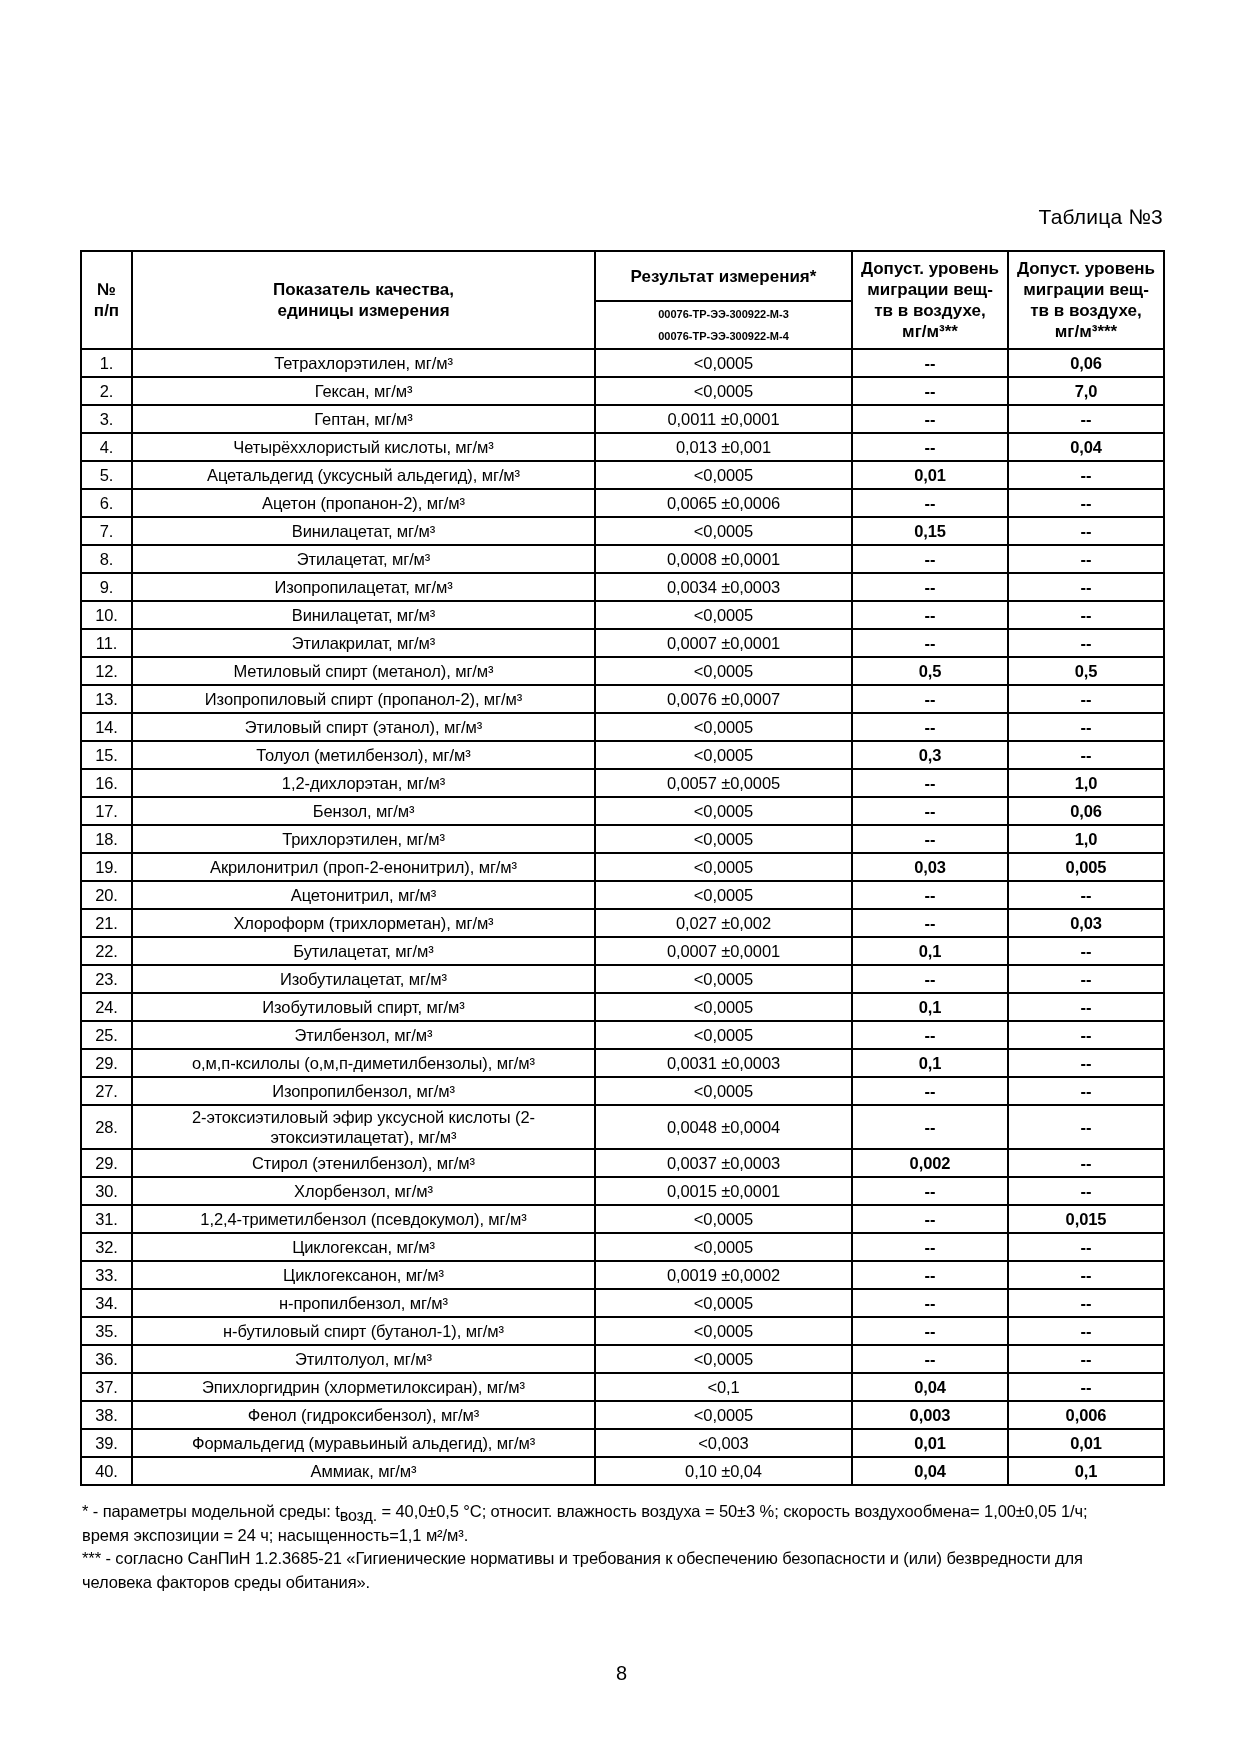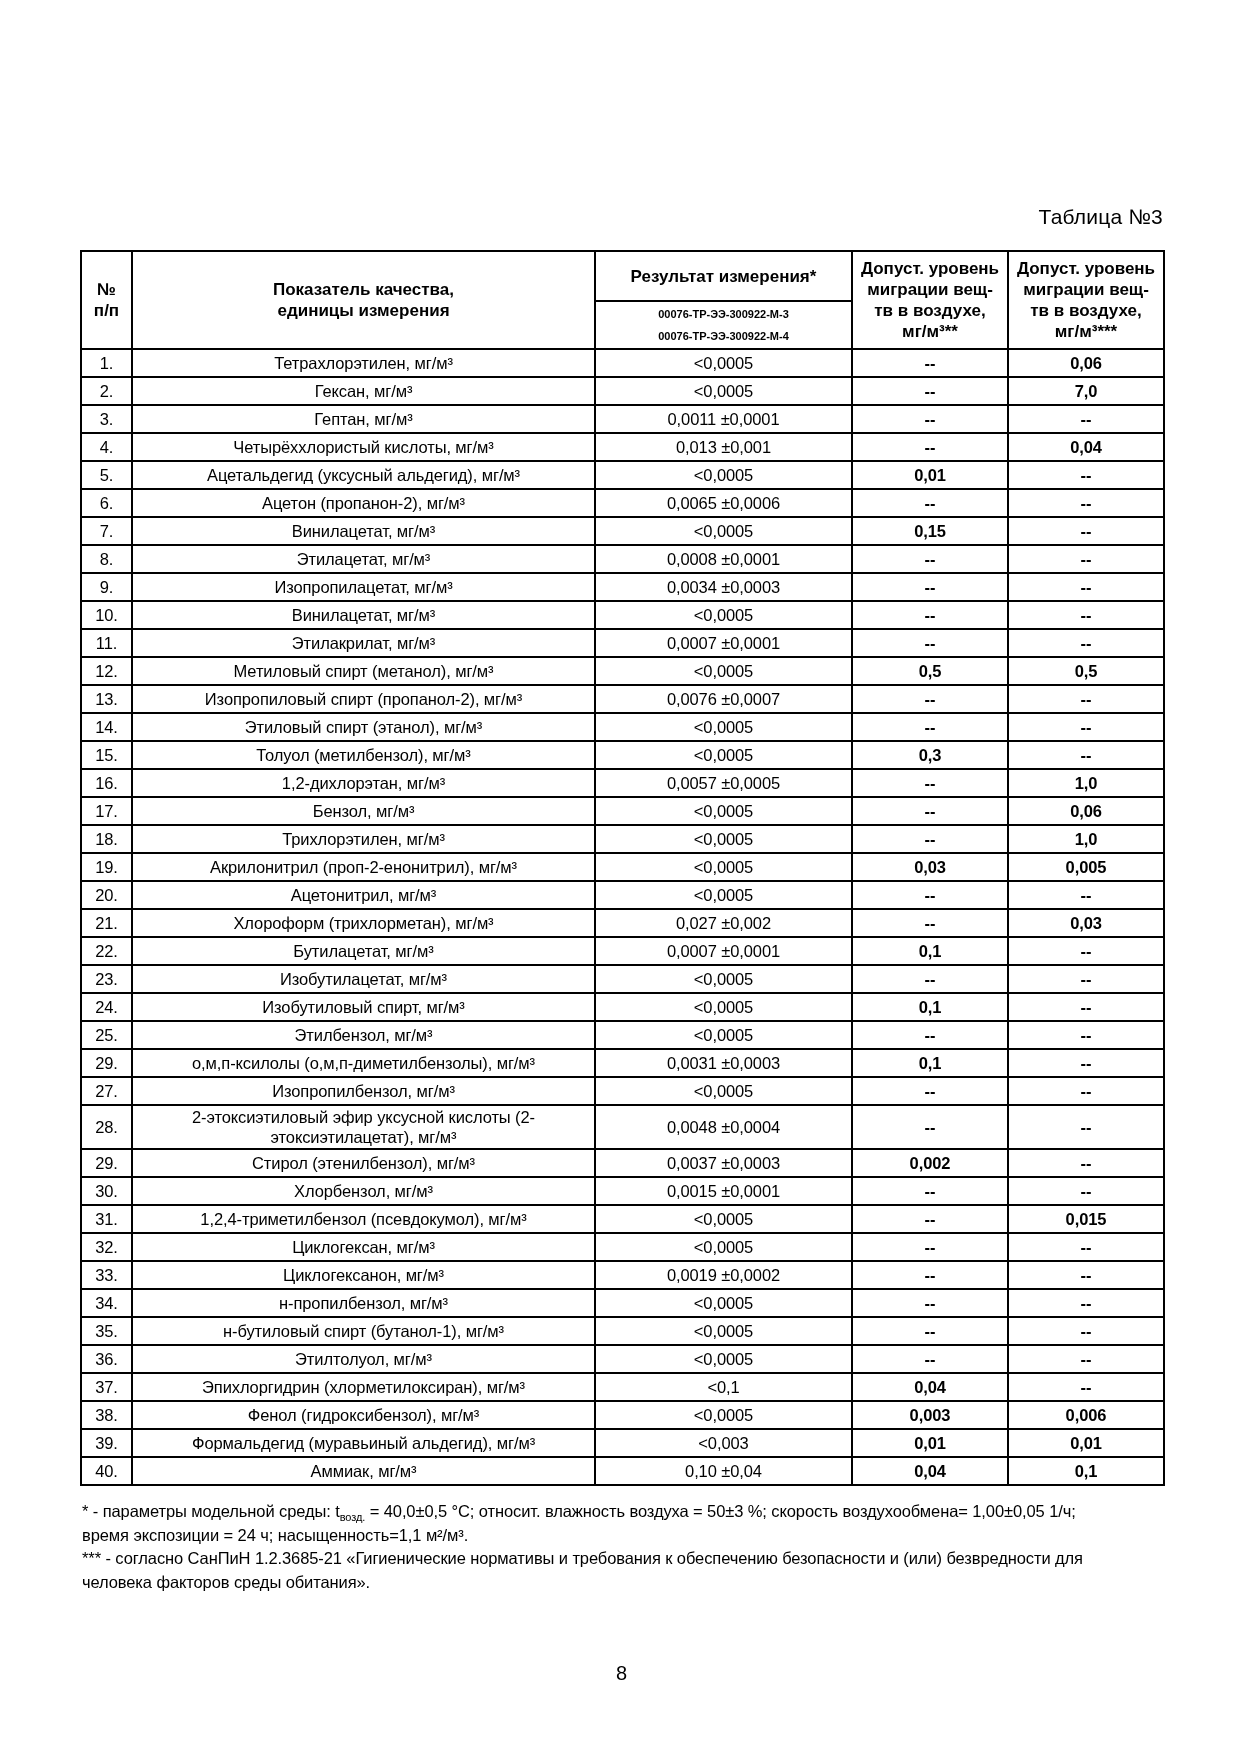--- a/index.html
+++ b/index.html
@@ -56,21 +56,21 @@
   .footnotes {
     position: absolute;
     top: 1455px;
     left: 82px;
     width: 1085px;
     font-size: 16.5px;
     line-height: 23.5px;
     letter-spacing: -0.1px;
   }
   .footnotes p { margin: 0; white-space: pre-line; }
-  sub { font-size: 11px; line-height: 0; }
+  sub { font-size: 16px; line-height: 0; }
   .page-number {
     position: absolute;
     top: 1617px;
     left: 80px;
     width: 1083px;
     text-align: center;
     font-size: 20px;
   }
 </style>
 </head>

